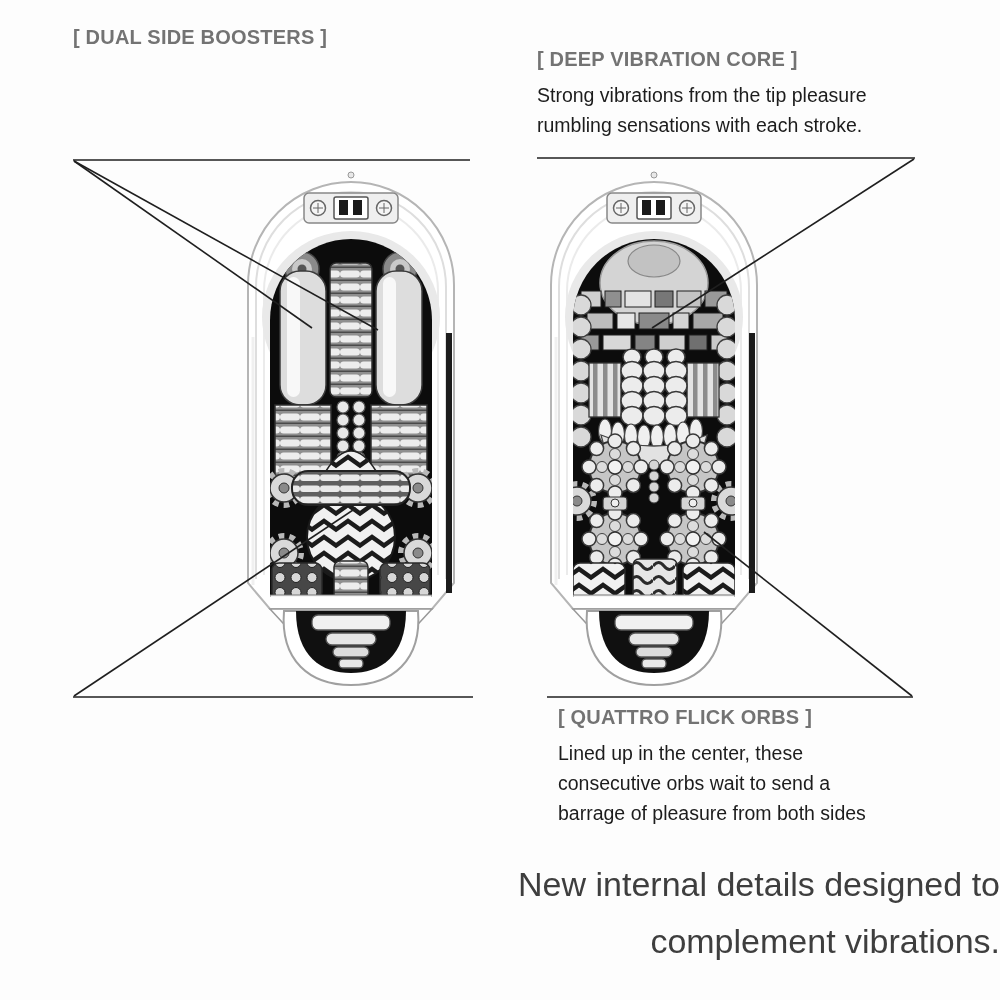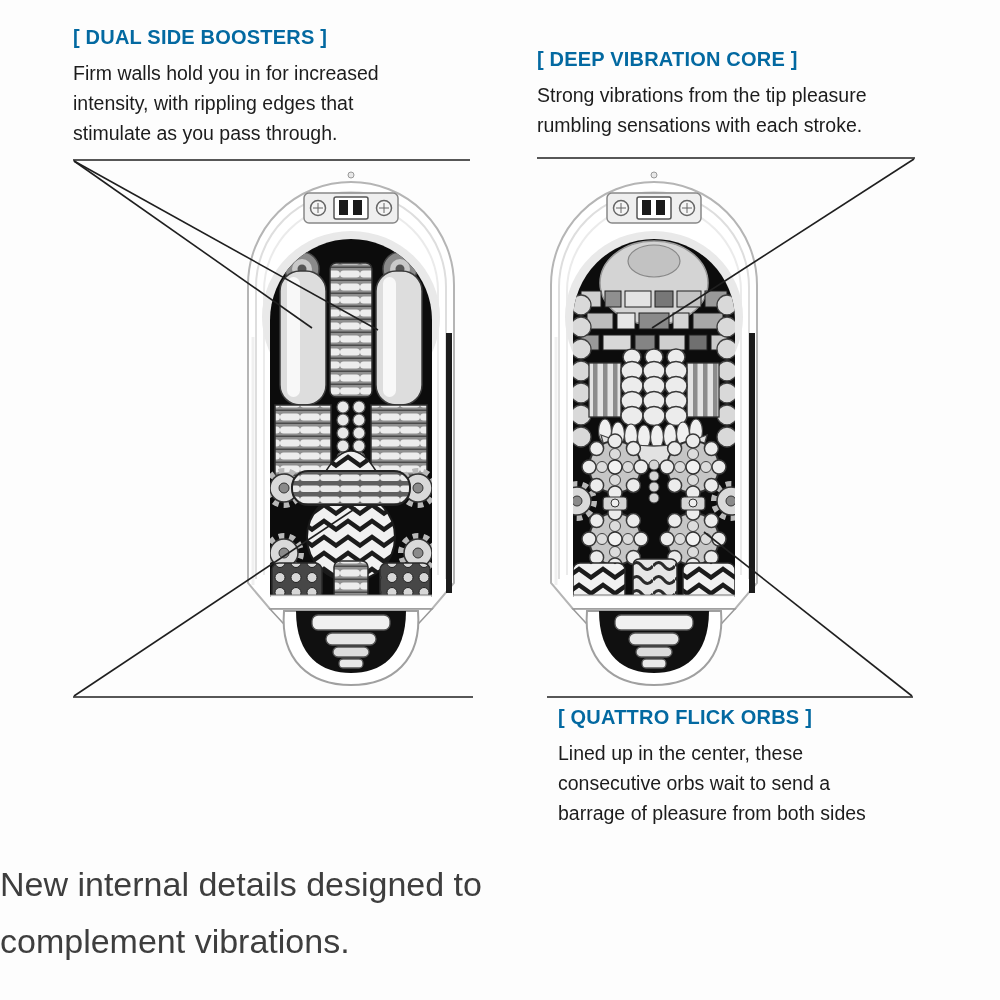--- a/index.html
+++ b/index.html
@@ -4,31 +4,31 @@
 <style>
   html,body{margin:0;padding:0;}
   .canvas{
     position:relative;width:1000px;height:1000px;overflow:hidden;
     background:#fdfdfd;
     font-family:"Liberation Sans","DejaVu Sans",sans-serif;
   }
   .diagram-svg{position:absolute;left:0;top:0;}
   .callout{position:absolute;}
   .callout h3{
-    margin:0 0 9px 0;font-size:20px;font-weight:bold;color:#0369a1;letter-spacing:.2px;
+    margin:0 0 9px 0;font-size:20px;font-weight:bold;color:#737373;letter-spacing:.2px;
   }
   .callout p{
     margin:0;font-size:19.5px;line-height:30px;color:#1c1c1c;white-space:pre-line;
   }
   .callout-tl{left:73px;top:26px;width:410px;}
   .callout-tr{left:537px;top:48px;width:410px;}
   .callout-bl{left:73px;top:706px;width:430px;}
   .callout-br{left:558px;top:706px;width:390px;}
   .caption{
-    position:absolute;left:0;right:0;top:856px;text-align:left;
+    position:absolute;left:0;right:0;top:856px;text-align:right;
     font-size:34px;line-height:57px;color:#3e3e3e;white-space:pre-line;
   }
 </style>
 </head>
 <body>
 
 <div class="canvas">
 
   <svg class="diagram-svg" width="1000" height="1000" viewBox="0 0 1000 1000" aria-hidden="false">
     <defs>
@@ -288,23 +288,20 @@
       </g>
       <g>
         <path d="M 547 697 H 913"></path>
         <path d="M 912 696 L 704 532"></path>
       </g>
     </g>
   </svg>
 
   <div class="callout callout-tl">
     <h3>[ DUAL SIDE BOOSTERS ]</h3>
-    <p>Firm walls hold you in for increased
-intensity, with rippling edges that
-stimulate as you pass through.</p>
   </div>
 
   <div class="callout callout-tr">
     <h3>[ DEEP VIBRATION CORE ]</h3>
     <p>Strong vibrations from the tip pleasure
 rumbling sensations with each stroke.</p>
   </div>
 
   <div class="callout callout-bl">
   </div>

